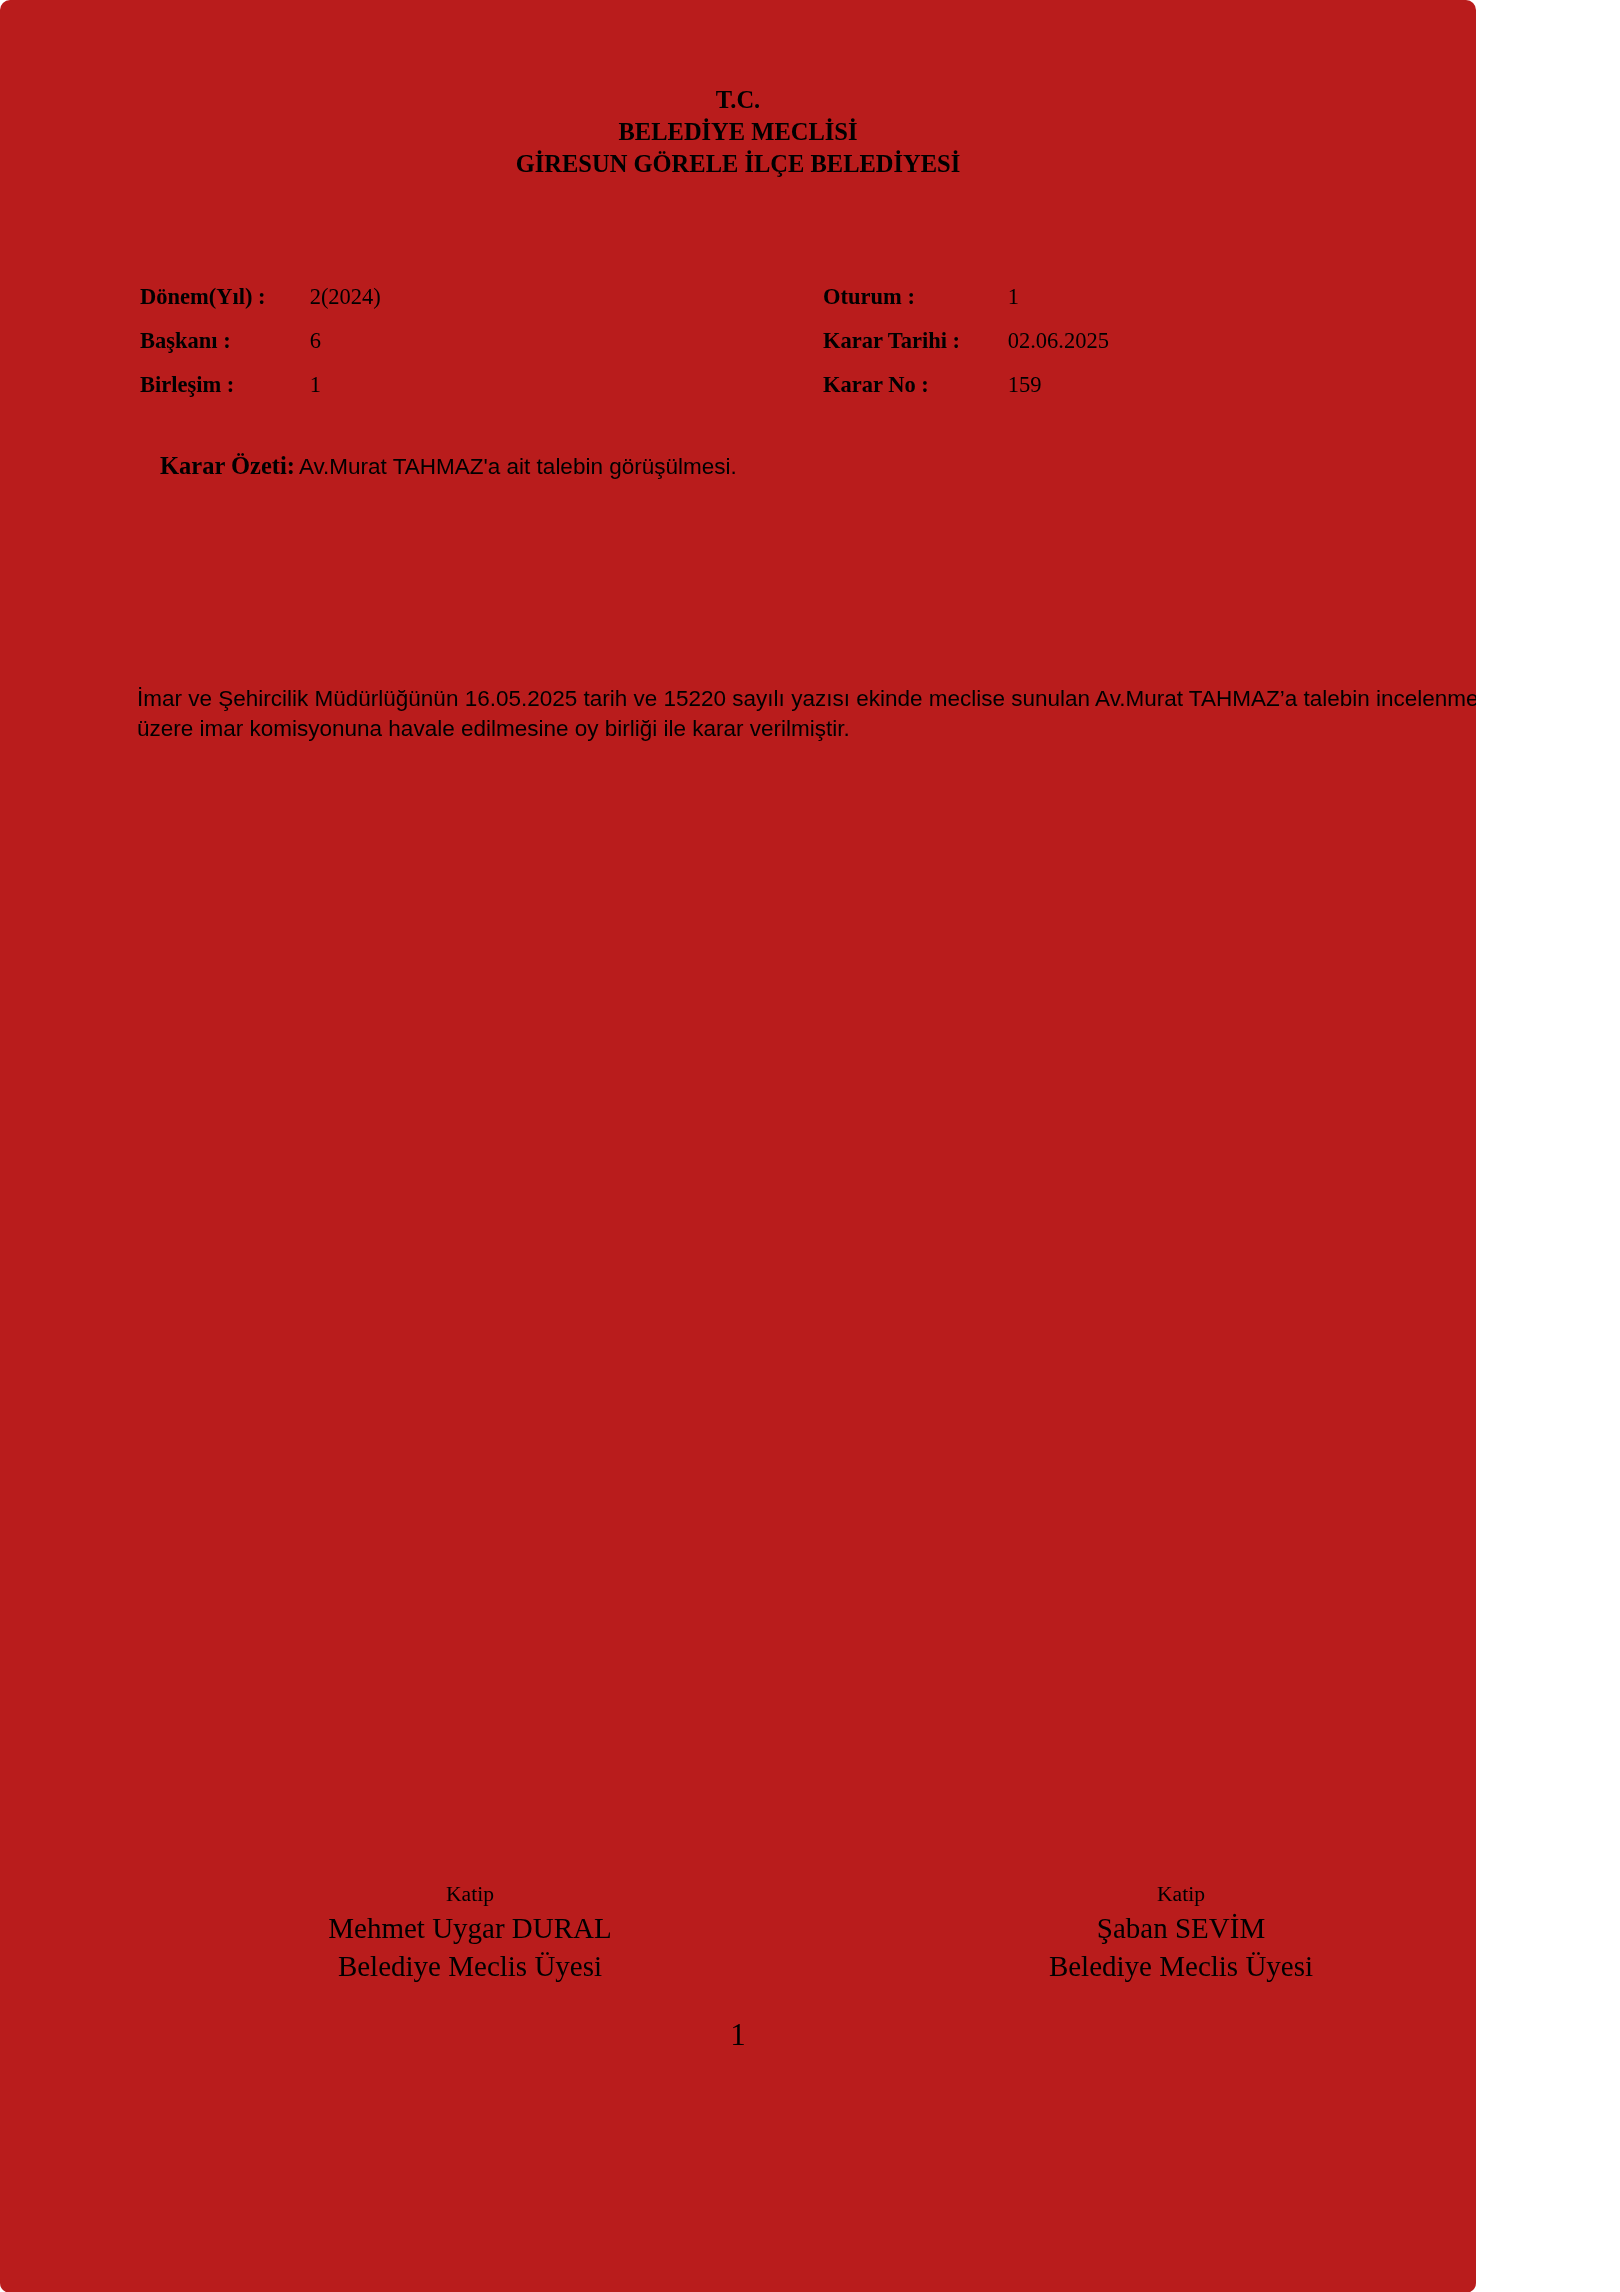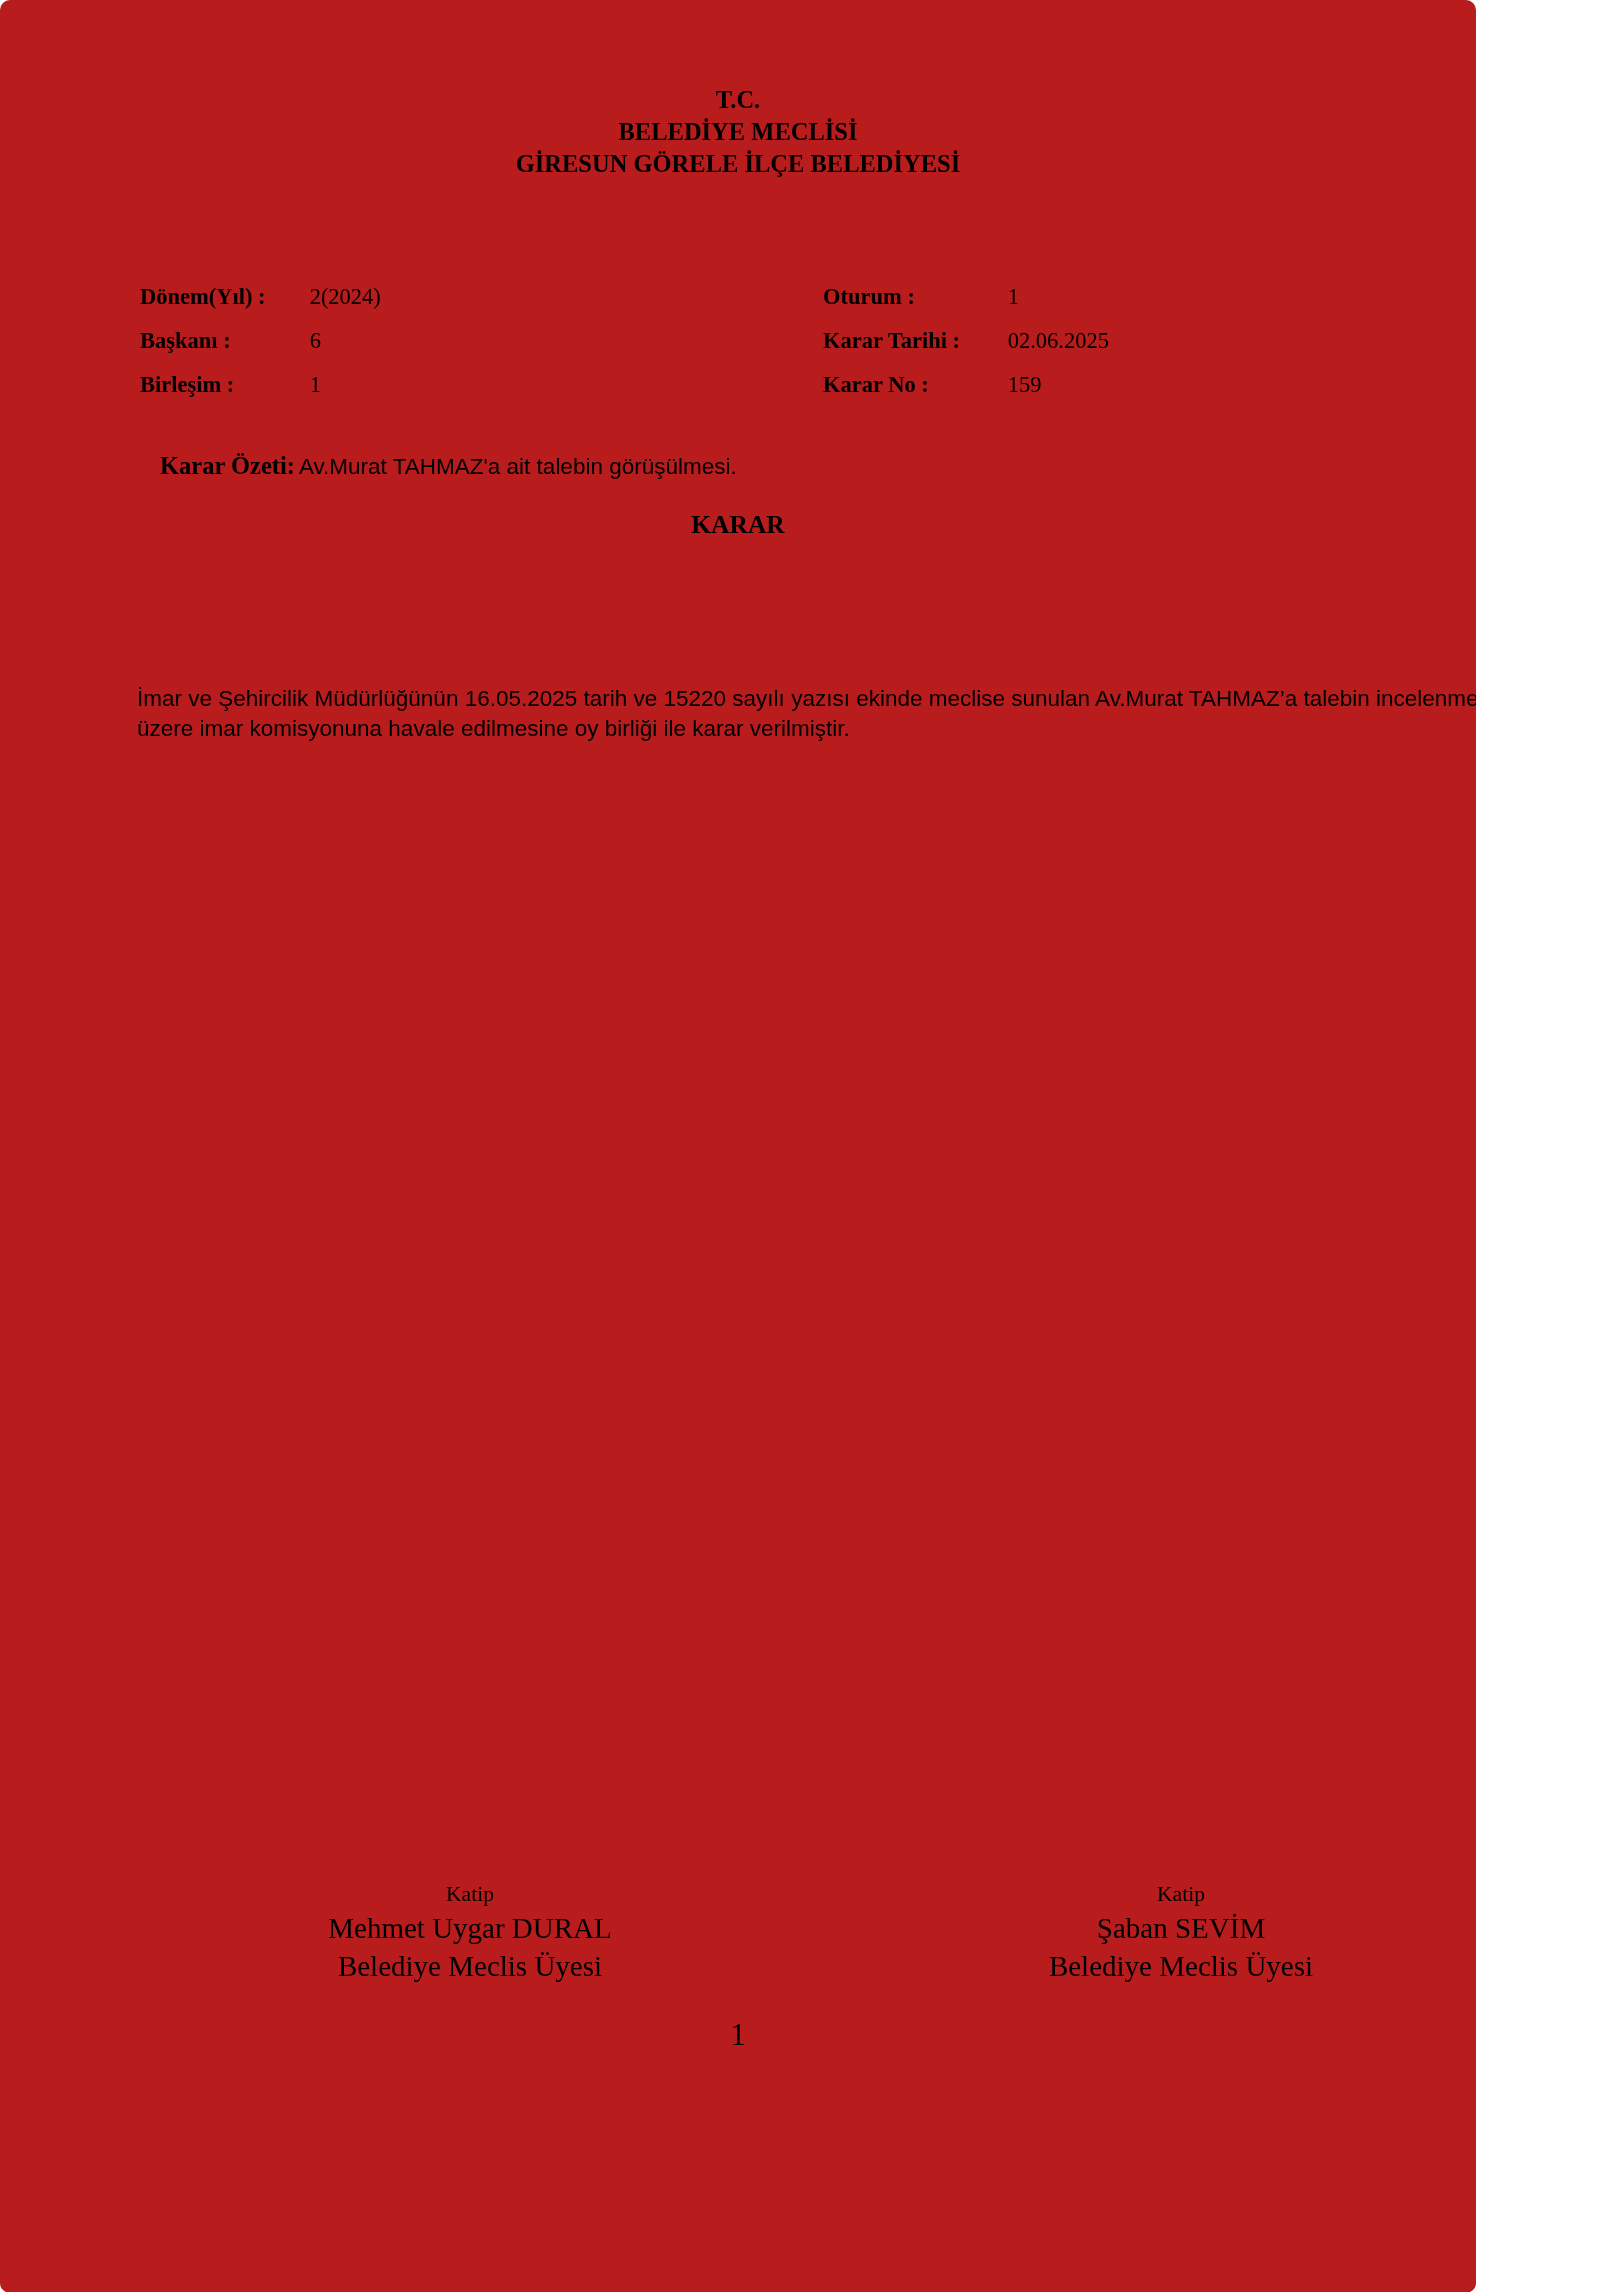--- a/index.html
+++ b/index.html
@@ -152,21 +152,20 @@
       <span class="meta-label">Karar No :</span>
       <span class="meta-value">159</span>
     </div>
   </div>
 
   <div class="summary-line">
     <span class="summary-label">Karar Özeti:</span>
     <span class="summary-text">Av.Murat TAHMAZ'a ait talebin görüşülmesi.</span>
   </div>
 
-  <div class="decision-heading">KARAR</div>
 
   <div class="body-text">İmar ve Şehircilik Müdürlüğünün 16.05.2025 tarih ve 15220 sayılı yazısı ekinde meclise sunulan Av.Murat TAHMAZ’a talebin incelenmek üzere imar komisyonuna havale edilmesine oy birliği ile karar verilmiştir.</div>
 
 
   <div class="sig-block sig-katip-left">
     <div class="sig-role">Katip</div>
     <div class="sig-name">Mehmet Uygar DURAL</div>
     <div class="sig-title">Belediye Meclis Üyesi</div>
   </div>
 

